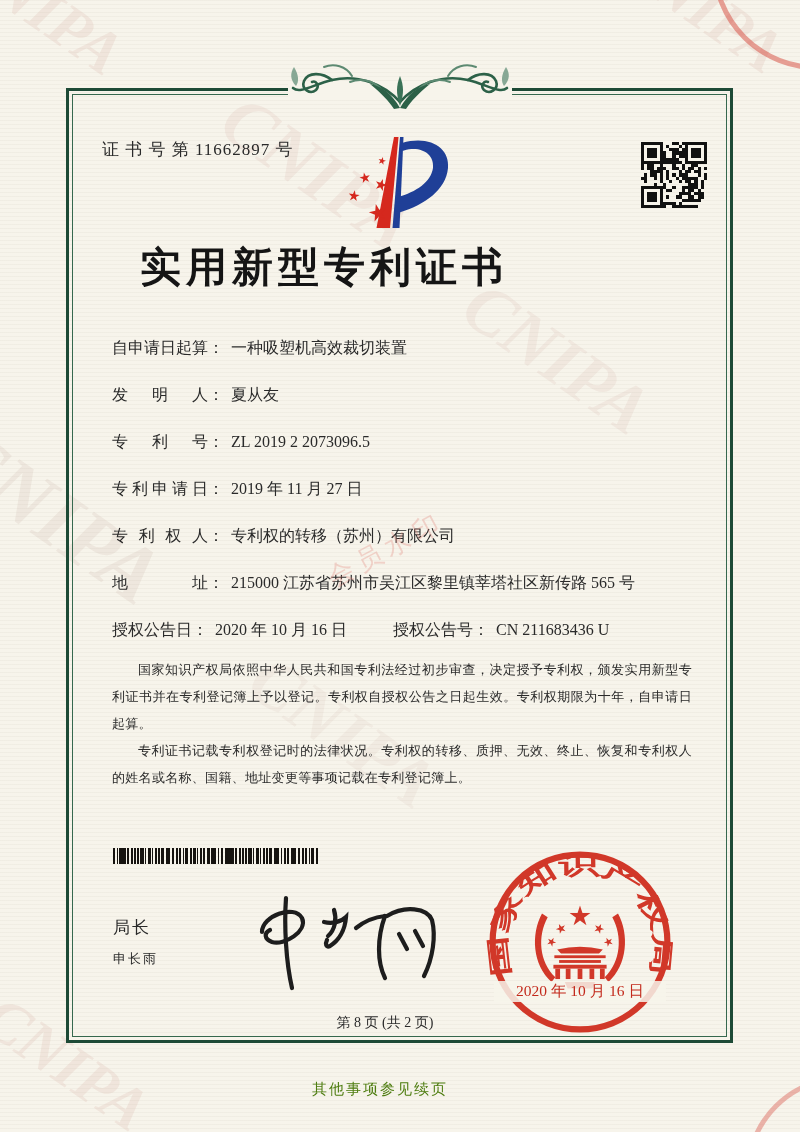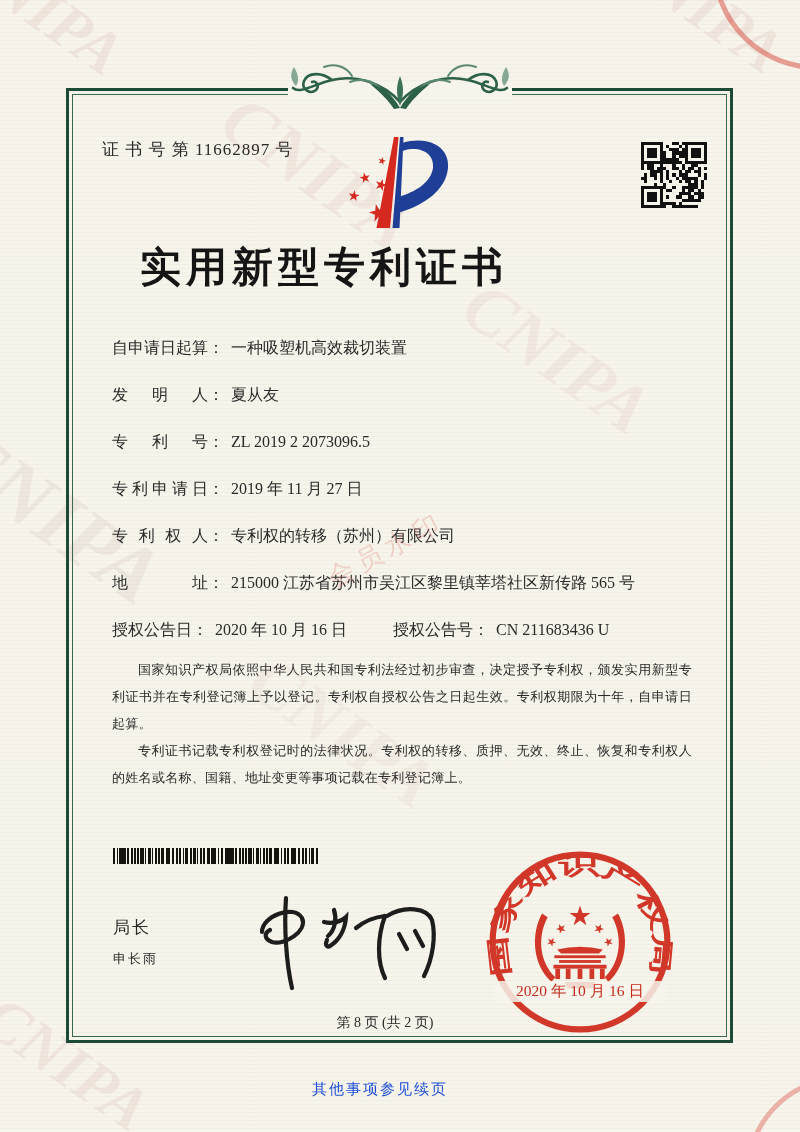--- a/index.html
+++ b/index.html
@@ -48,21 +48,21 @@
   .sig-name{position:absolute;left:113px;top:950px;font-size:13px;z-index:4;
     font-family:Liberation Mono, monospace;letter-spacing:2px;}
   .signature{position:absolute;left:238px;top:888px;width:205px;height:105px;z-index:4;}
   
   .seal{position:absolute;left:485px;top:847px;width:190px;height:190px;z-index:5;opacity:.93;}
   .seal-date{position:absolute;left:494px;top:981px;width:172px;text-align:center;z-index:6;
     color:#c32a1c;font-size:15.5px;white-space:nowrap;background:rgba(247,244,235,.85);}
   
   .page-info{position:absolute;left:0;top:1014px;width:770px;text-align:center;font-size:14px;z-index:4;}
   .continuation{position:absolute;left:0;top:1080px;width:760px;text-align:center;font-size:15px;z-index:4;
-    letter-spacing:2px;color:#1d4ed8;}
+    letter-spacing:2px;color:#4d7c0f;}
 </style>
 </head>
 <body>
 
 <div class="page">
 
   <span class="wm" style="left:-52px;top:-28px;font-size:62px;">CNIPA</span>
   <span class="wm" style="left:608px;top:-30px;font-size:62px;">CNIPA</span>
   <span class="wm" style="left:210px;top:132px;font-size:72px;color:rgba(200,150,140,.13);">CNIPA</span>
   <span class="wm" style="left:452px;top:318px;font-size:70px;color:rgba(200,150,140,.12);">CNIPA</span>

